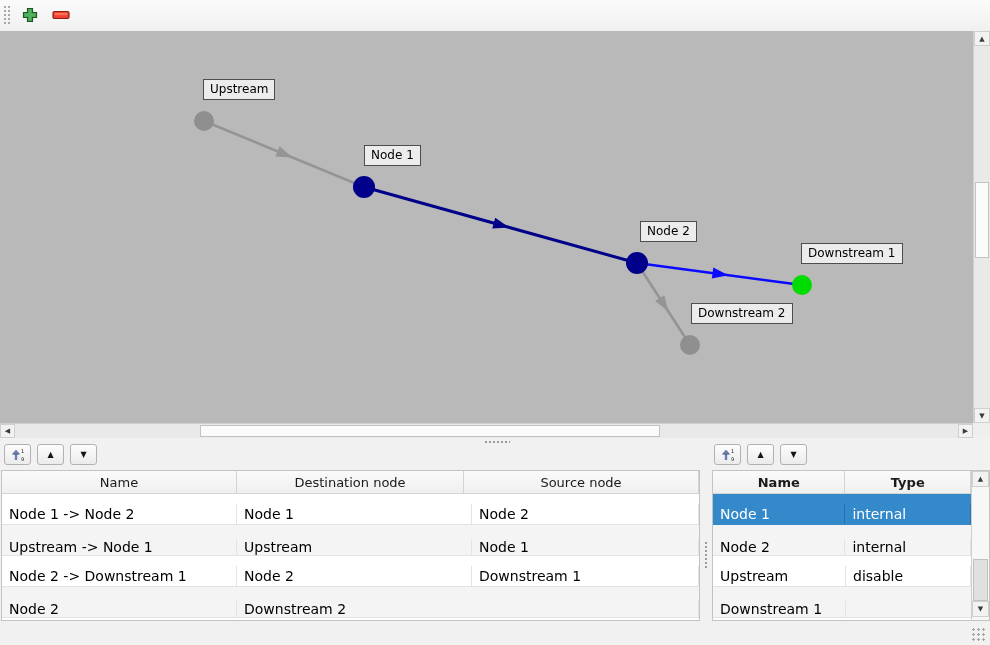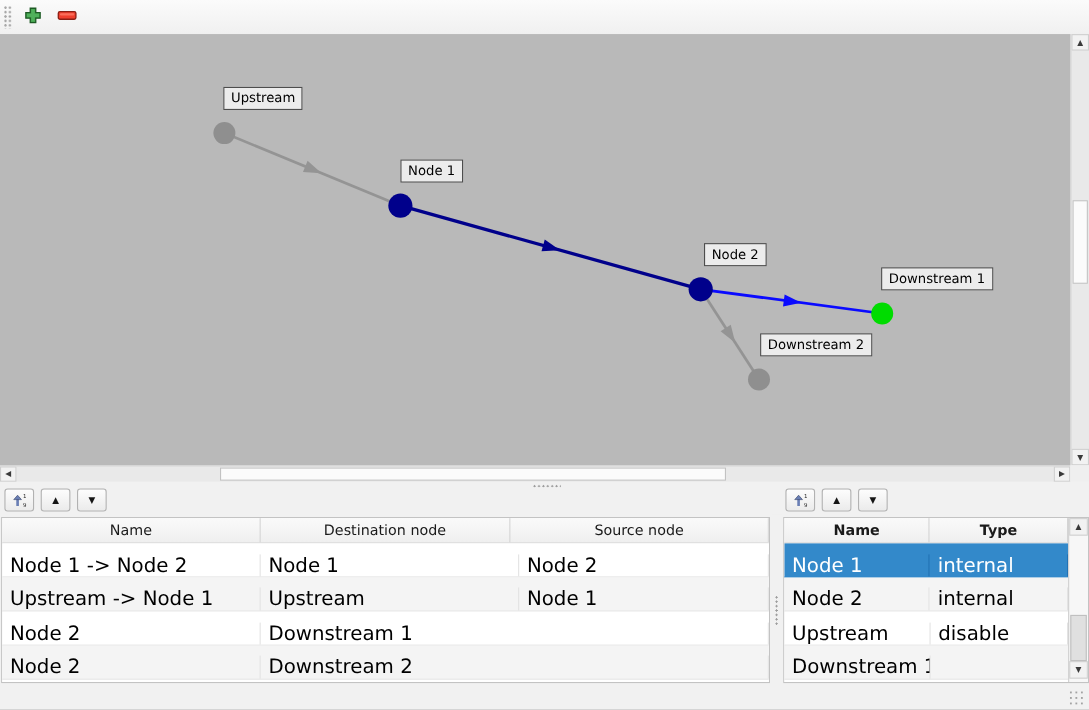--- a/index.html
+++ b/index.html
@@ -87,21 +87,21 @@
   .thead{height:22px;background:linear-gradient(#fafafa,#efefef);border-bottom:1px solid #d4d4d4;text-align:center;}
   .th{
     display:flex;align-items:center;justify-content:center;box-sizing:border-box;
     border-right:1px solid #d4d4d4;font-size:13px;color:#1a1a1a;overflow:hidden;
   }
   .table.nodes .th{font-weight:bold;}
   .drow{height:30px;border-bottom:1px solid #e3e3e3;background:#fff;}
   .drow.alt{background:#f4f4f4;align-items:flex-end;}
   .td{
     display:flex;align-items:center;box-sizing:border-box;padding:0 7px;
-    border-right:1px solid #e3e3e3;font-size:18px;color:#000;white-space:nowrap;overflow:hidden;margin-top:10px;
+    border-right:1px solid #e3e3e3;font-size:14px;color:#000;white-space:nowrap;overflow:hidden;margin-top:10px;
   }
   .drow.selected{background:#3389ca;border-bottom-color:#3389ca;}
   .drow.selected .td{color:#fff;border-right-color:#2272b4;}
   .fill-row{flex:1 1 auto;border-bottom:none;background:#fff;}
   .fill-row .td{height:100%;}
   .tbody-wrap{display:flex;flex-direction:column;flex:1 1 auto;min-height:0;}
   
   .nodes-inner{display:flex;flex-direction:row;height:100%;}
   .nodes-main{flex:1 1 auto;display:flex;flex-direction:column;min-width:0;}
   .tscroll{
@@ -225,20 +225,21 @@
         <div class="td" style="width: 235px;">Node 1 -&gt; Node 2</div>
         <div class="td" style="width: 235px;">Node 1</div>
         <div class="td" style="width: 227px; flex: 1 1 auto;">Node 2</div>
       </div>
       <div class="trow drow alt">
         <div class="td" style="width: 235px;">Upstream -&gt; Node 1</div>
         <div class="td" style="width: 235px;">Upstream</div>
         <div class="td" style="width: 227px; flex: 1 1 auto;">Node 1</div>
       </div>
       <div class="trow drow">
+        <div class="td" style="width: 235px;">Node 2 -&gt; Downstream 1</div>
         <div class="td" style="width: 235px;">Node 2</div>
         <div class="td" style="width: 227px; flex: 1 1 auto;">Downstream 1</div>
       </div>
       <div class="trow drow alt">
         <div class="td" style="width: 235px;">Node 2</div>
         <div class="td" style="width: 227px; flex: 1 1 auto;">Downstream 2</div>
       </div>
       <div class="trow drow fill-row">
         <div class="td" style="width: 235px;"></div>
         <div class="td" style="width: 235px;"></div>

